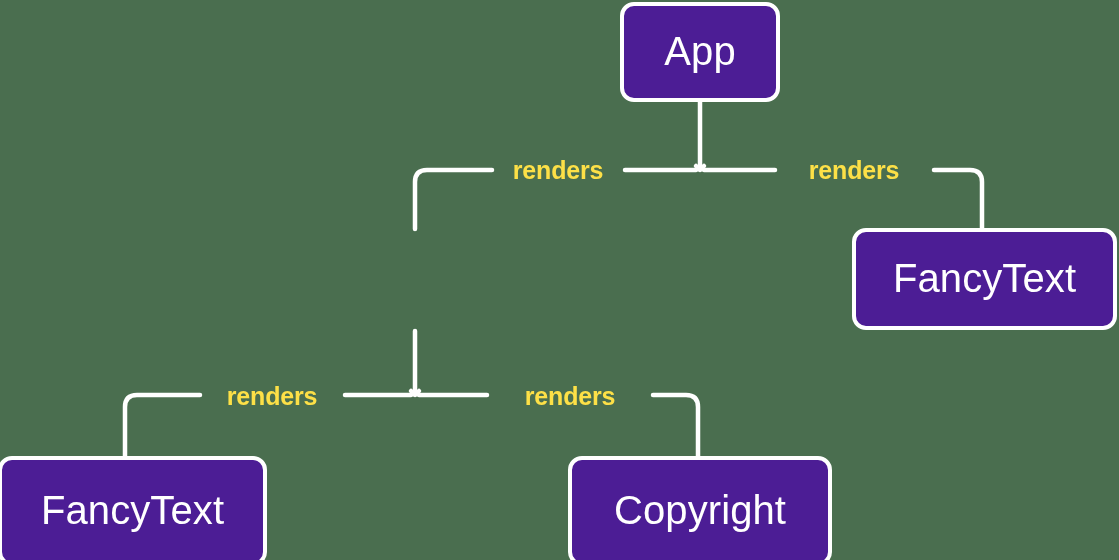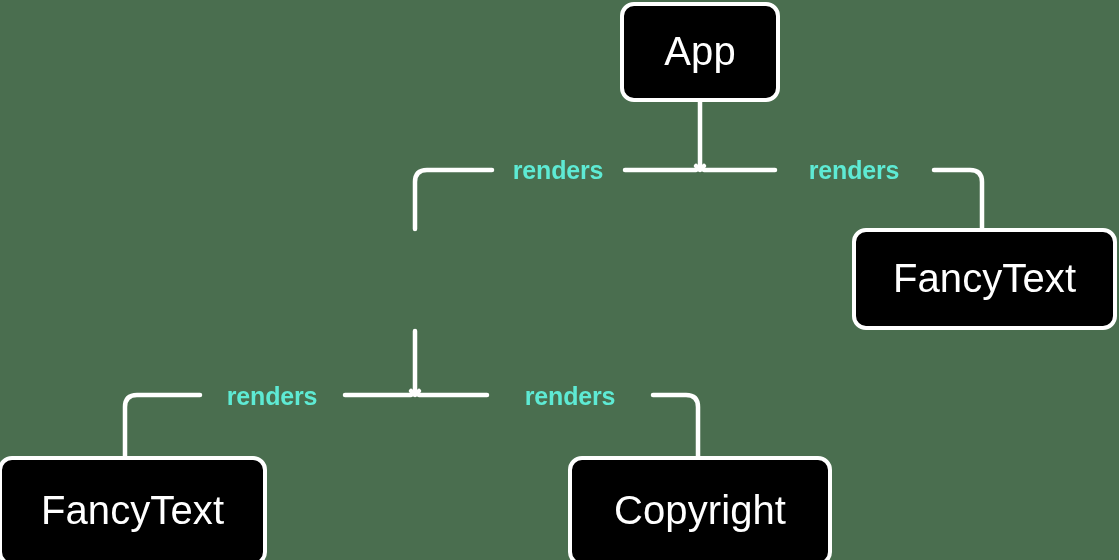--- a/index.html
+++ b/index.html
@@ -22,39 +22,39 @@
   #edges {
     position: absolute;
     left: 0;
     top: 0;
     width: 1119px;
     height: 560px;
   }
   .node {
     position: absolute;
     box-sizing: border-box;
-    background: #000000;
+    background: #4c1d95;
     border: 4px solid #ffffff;
     border-radius: 14px;
     color: #ffffff;
     display: flex;
     align-items: center;
     justify-content: center;
     font-size: 40px;
     font-weight: 400;
     letter-spacing: 0.1px;
     white-space: nowrap;
   }
   .node-label {
     line-height: 1;
     padding-bottom: 3px;
   }
   .edge-label {
     position: absolute;
-    color: #5eead4;
+    color: #fde047;
     font-size: 25px;
     font-weight: 600;
     line-height: 1;
     white-space: nowrap;
     transform: translate(-50%, -50%);
     letter-spacing: -0.2px;
     text-align: right;
   }
 
   

